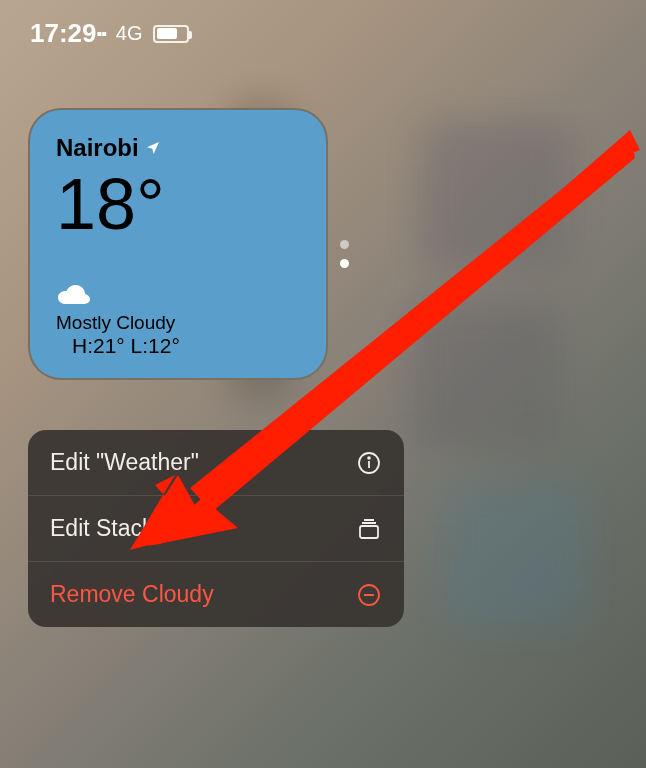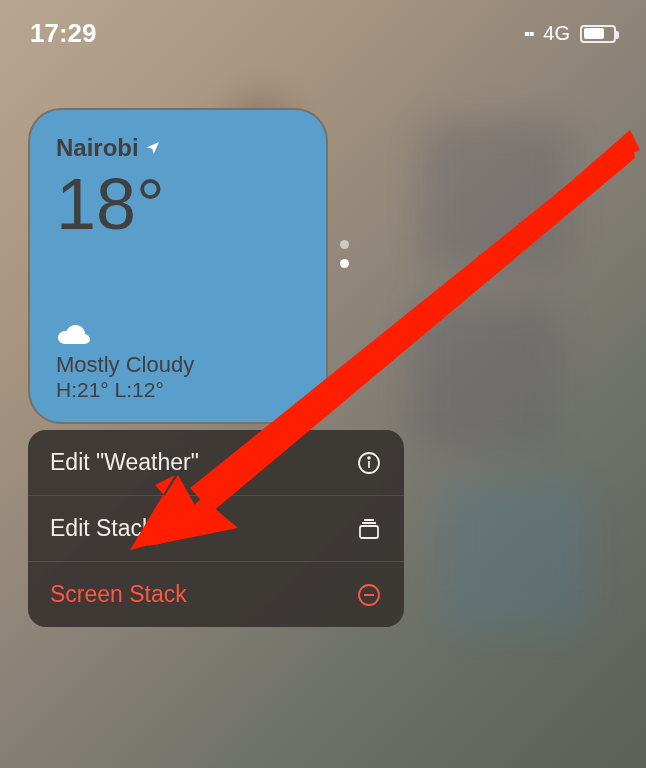--- a/index.html
+++ b/index.html
@@ -21,21 +21,21 @@
   .bg-shape {
     position: absolute;
     border-radius: 22px;
     background: rgba(90,90,100,0.35);
   }
   .status-bar {
     position: absolute;
     top: 18px;
     left: 0; right: 0;
     display: flex;
-    justify-content: space-between;
+    justify-content: flex-start;
     align-items: center;
     padding: 0 30px;
     color: #fff;
     font-size: 26px;
     font-weight: 600;
     z-index: 10;
   }
   .status-right {
     display: flex;
     align-items: center;
@@ -72,24 +72,24 @@
   .dual-sim {
     display: inline-block;
     font-size: 16px;
     letter-spacing: -1px;
   }
   .widget {
     position: absolute;
     top: 108px;
     left: 28px;
     width: 300px;
-    height: 316px;
+    height: 272px;
     background: #5a9ecb;
     border-radius: 33px;
-    color: #404040;
+    color: #000000;
     padding: 24px 26px;
     border: 2.5px solid rgba(120,110,95,0.95);
     z-index: 5;
   }
   .widget-location {
     font-size: 24px;
     font-weight: 600;
     display: flex;
     align-items: center;
     gap: 6px;
@@ -99,27 +99,28 @@
     font-weight: 300;
     line-height: 1;
     margin-top: 6px;
   }
   .widget-bottom {
     position: absolute;
     bottom: 20px;
     left: 26px;
   }
   .widget-cond {
-    font-size: 22px;
+    font-size: 19px;
     font-weight: 500;
     margin-top: 4px;
   }
   .widget-hilo {
     font-size: 21px;
     font-weight: 500;
+    margin-left: 16px;
   }
   .cloud-icon {
     display: block;
   }
   .pager {
     position: absolute;
     left: 340px;
     top: 240px;
     display: flex;
     flex-direction: column;
@@ -237,21 +238,21 @@
     <span>Edit Stack</span>
     <span class="menu-icon">
       <svg width="24" height="24" viewBox="0 0 24 24" fill="none" stroke="#f0eee9" stroke-width="1.8">
           <rect x="3" y="9" width="18" height="12" rx="2"></rect>
           <path d="M5 6h14"></path>
           <path d="M7 3h10"></path>
         </svg>
     </span>
   </div>
   <div class="menu-item destructive">
-    <span>Screen Stack</span>
+    <span>Remove Cloudy</span>
     <span class="menu-icon">
       <svg width="24" height="24" viewBox="0 0 24 24" fill="none" stroke="#ff5644" stroke-width="1.8">
           <circle cx="12" cy="12" r="10"></circle>
           <line x1="7" y1="12" x2="17" y2="12"></line>
         </svg>
     </span>
   </div>
 </div>
 
 <svg class="arrow-annotation" width="510" height="420" viewBox="0 0 510 420">

